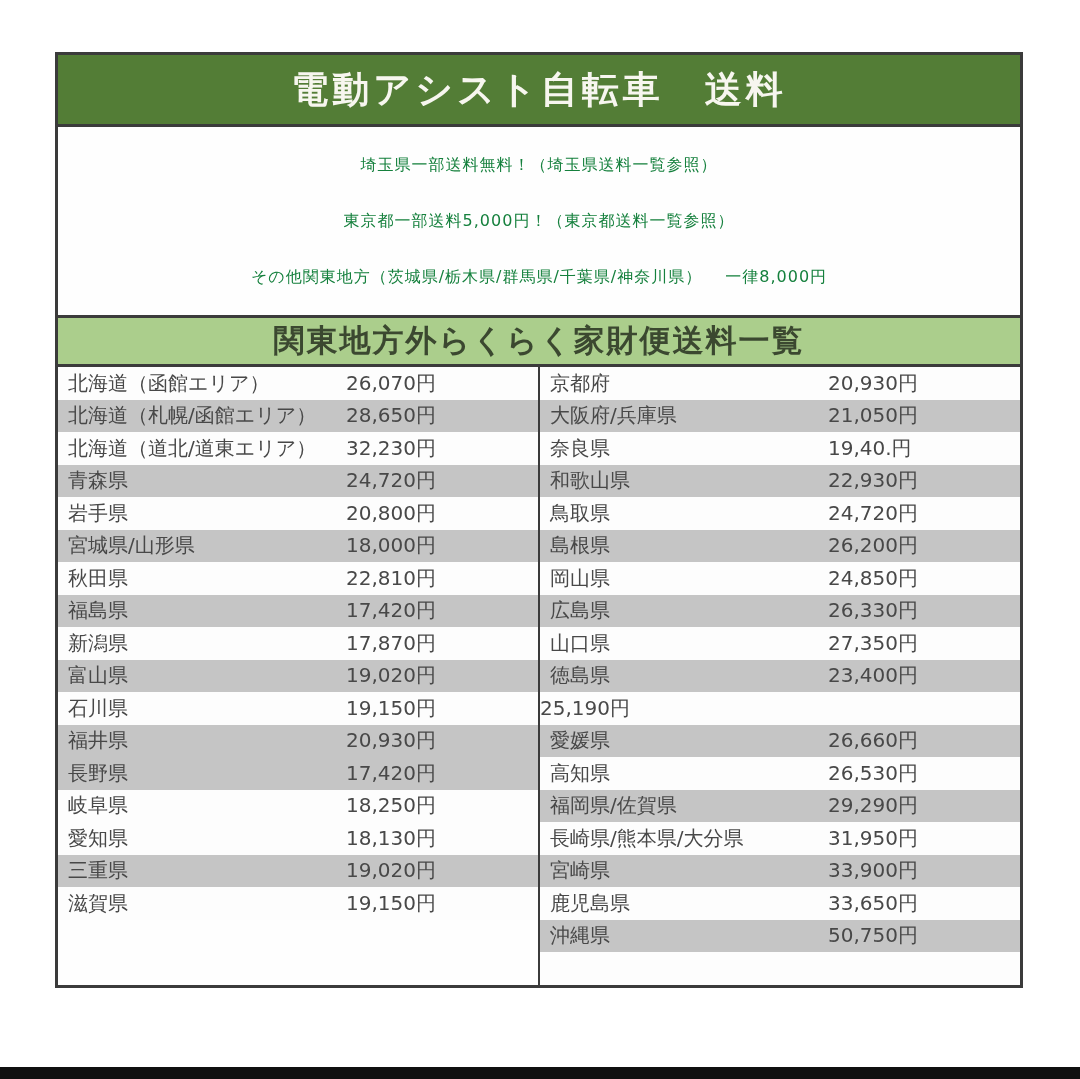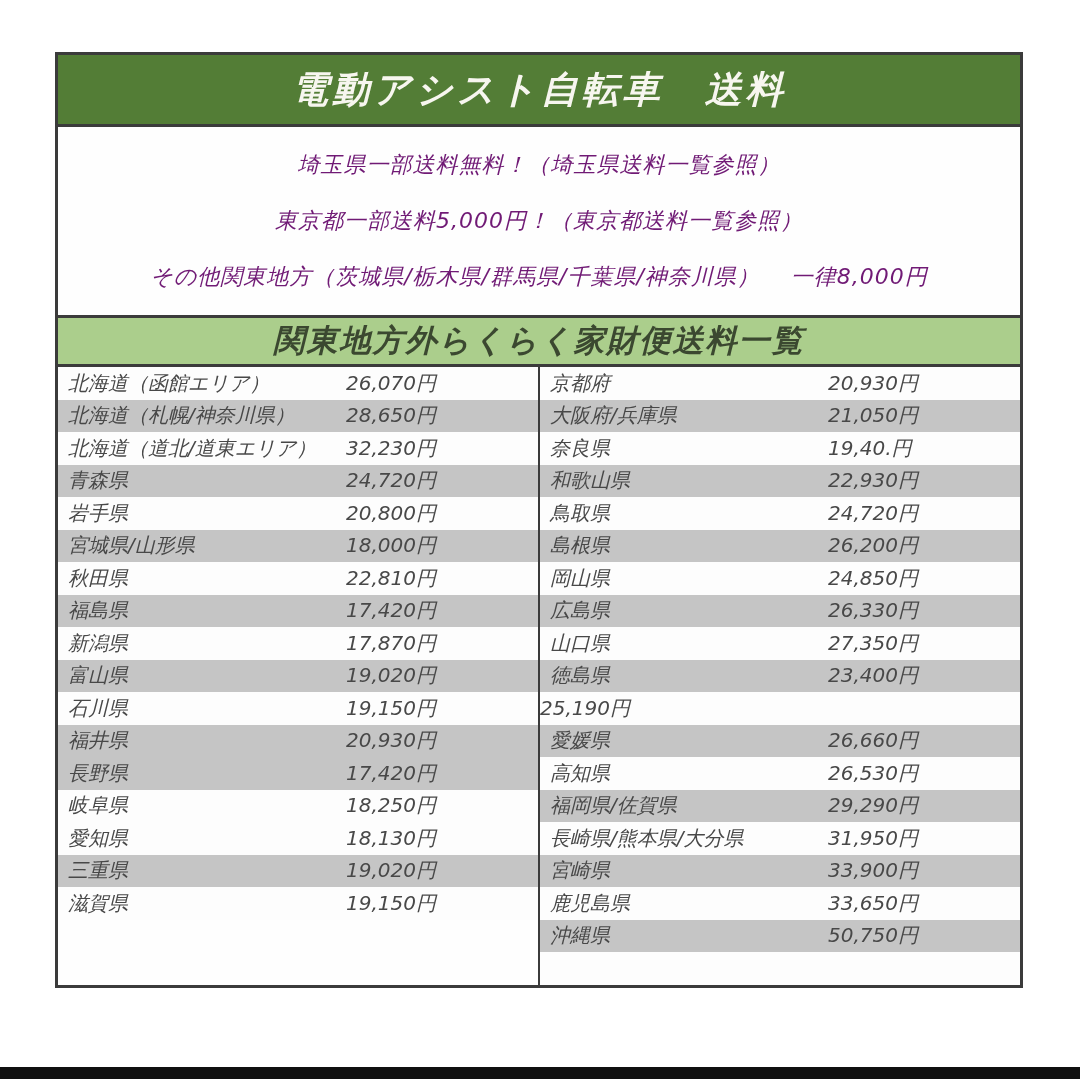--- a/index.html
+++ b/index.html
@@ -10,21 +10,20 @@
     position: relative;
     overflow: hidden;
   }
   .frame {
     position: absolute;
     left: 55px;
     top: 52px;
     width: 968px;
     border: 3px solid var(--border-dark, #3b3b3b);
     background: #fefefe;
-    font-style: italic;
   }
   .title-bar {
     height: 72px;
     background: var(--header-green, #537d36);
     border-bottom: 3px solid var(--border-dark, #3b3b3b);
     display: flex; align-items: center; justify-content: center;
   }
   .title-text {
     color: #f7f6ef;
     font-size: 37px;
@@ -33,22 +32,22 @@
   }
   .info-section {
     height: 188px;
     display: flex;
     flex-direction: column;
     justify-content: space-around;
     align-items: center;
     padding: 10px 0;
   }
   .info-line {
-    font-size: 22px;
-    color: #701a75;
+    font-size: 16px;
+    color: #15803d;
     letter-spacing: 1px;
     white-space: pre;
   }
   .subheader-bar {
     height: 52px;
     background: var(--subheader-green, #abce8c);
     border-top: 3px solid var(--border-dark, #3b3b3b);
     border-bottom: 3px solid var(--border-dark, #3b3b3b);
     display: flex; align-items: center; justify-content: center;
   }
@@ -98,21 +97,21 @@
     <span class="subheader-text">関東地方外らくらく家財便送料一覧</span>
   </div>
 
   <div class="rows-wrap">
     <div class="col col-left">
         <div class="row">
           <span class="region">北海道（函館エリア）</span>
           <span class="price">26,070円</span>
         </div>
         <div class="row gray">
-          <span class="region">北海道（札幌/神奈川県）</span>
+          <span class="region">北海道（札幌/函館エリア）</span>
           <span class="price">28,650円</span>
         </div>
         <div class="row">
           <span class="region">北海道（道北/道東エリア）</span>
           <span class="price">32,230円</span>
         </div>
         <div class="row gray">
           <span class="region">青森県</span>
           <span class="price">24,720円</span>
         </div>

